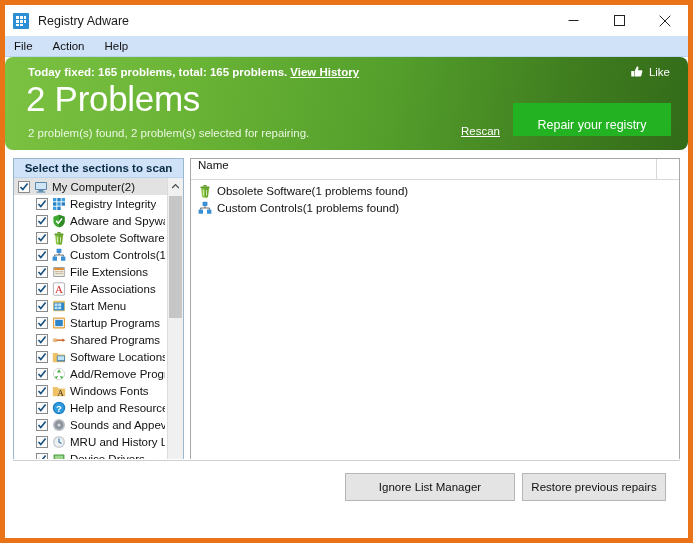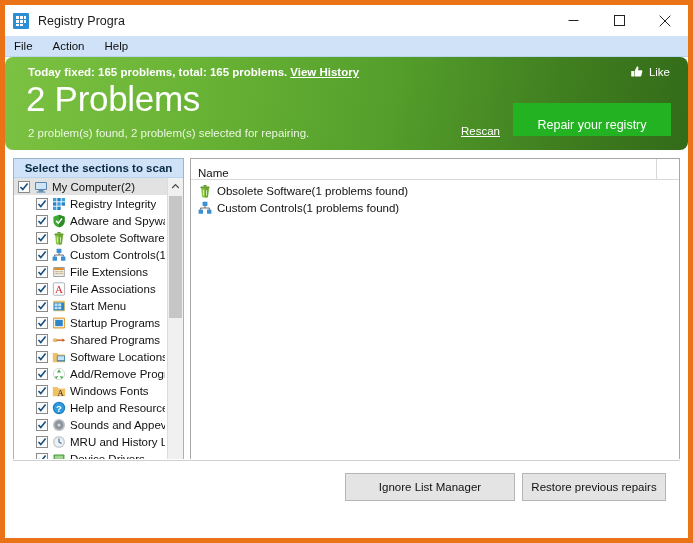--- a/index.html
+++ b/index.html
@@ -284,21 +284,21 @@
     overflow: hidden;
   }
   #list-header {
     height: 21px;
     border-bottom: 1px solid #d8d8d8;
     position: relative;
     background: #ffffff;
   }
   #col-name {
     position: absolute;
-    left: 7px; top: 8px;
+    left: 7px; top: 0;
     font-size: 11.5px;
     color: #111;
   }
   #col-divider {
     position: absolute;
     right: 22px; top: 0; bottom: 0;
     width: 1px;
     background: #d8d8d8;
   }
   .list-row {
@@ -351,21 +351,21 @@
     <div id="app-icon">
       <div class="g" style="left:3px;top:3px;width:3px;height:3px;"></div>
       <div class="g" style="left:7px;top:3px;width:3px;height:3px;"></div>
       <div class="g" style="left:11px;top:3px;width:2px;height:3px;"></div>
       <div class="g" style="left:3px;top:7px;width:3px;height:3px;"></div>
       <div class="g" style="left:7px;top:7px;width:3px;height:3px;"></div>
       <div class="g" style="left:11px;top:7px;width:2px;height:3px;"></div>
       <div class="g" style="left:3px;top:11px;width:3px;height:2px;"></div>
       <div class="g" style="left:7px;top:11px;width:3px;height:2px;"></div>
     </div>
-    <div id="title-text">Registry Progra</div>
+    <div id="title-text">Registry Adware</div>
 
     <div id="winbuttons">
       <button class="winbtn">
         <svg width="11" height="11" viewBox="0 0 11 11">
           <line x1="0.5" y1="5.5" x2="10.5" y2="5.5" stroke="#222" stroke-width="1"></line>
         </svg>
       </button>
       <button class="winbtn">
         <svg width="11" height="11" viewBox="0 0 11 11">
           <rect x="0.5" y="0.5" width="10" height="10" fill="none" stroke="#222" stroke-width="1"></rect>

